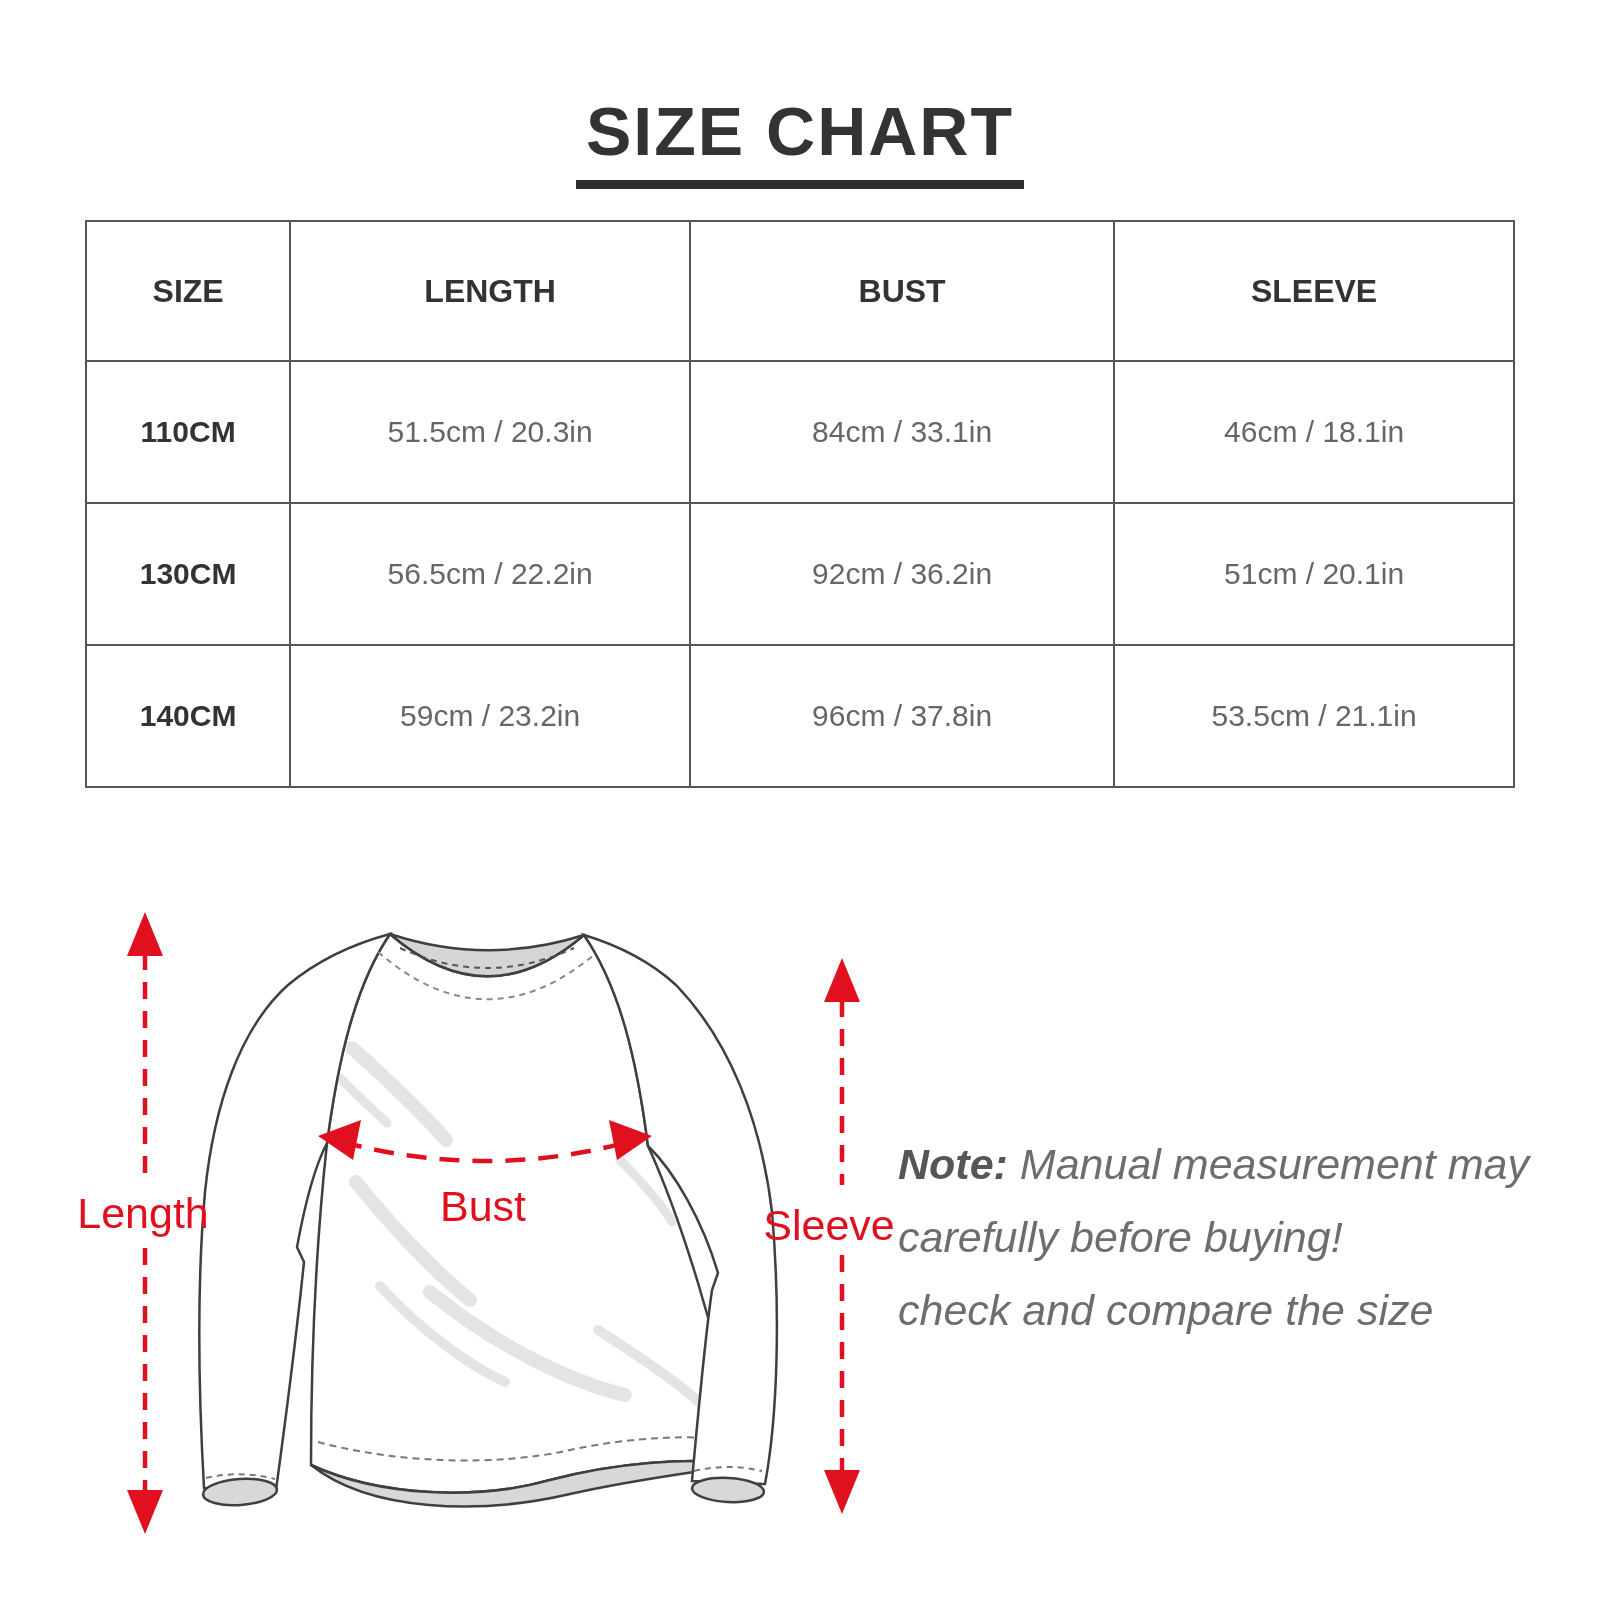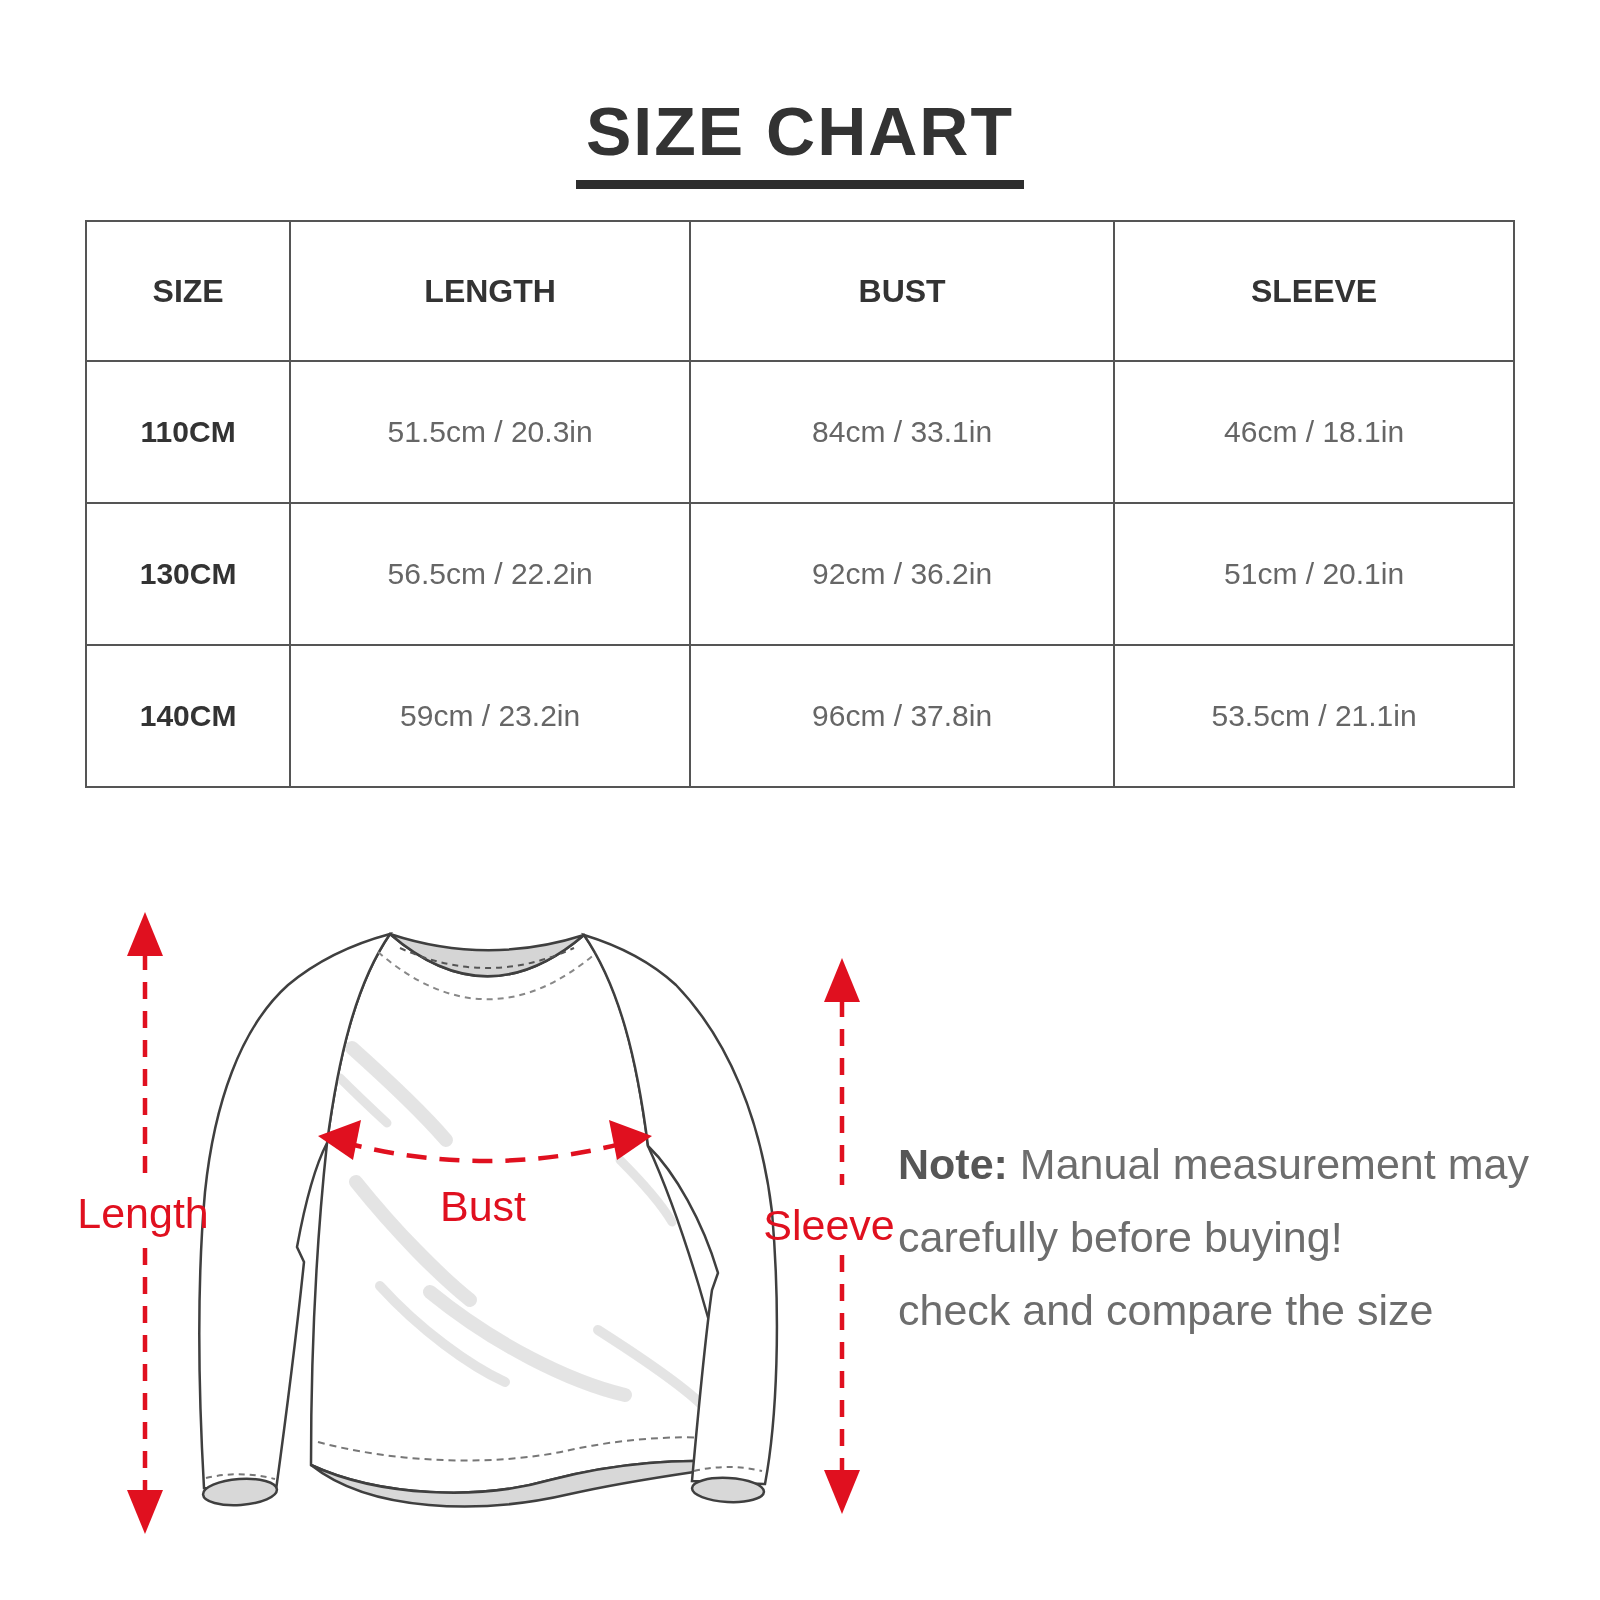--- a/index.html
+++ b/index.html
@@ -61,20 +61,21 @@
     width:1600px;height:1600px;
   }
   
   .note{
     position:absolute;left:898px;top:1128px;
     width:600px;
     font-size:43px;
     line-height:73px;
     color:#6d6d6d;
     white-space:nowrap;
+    font-style:italic;
   }
   .note p{margin:0;}
   .note .note-label{
     font-weight:bold;
     color:#565656;
   }
 </style>
 </head>
 <body>
 

